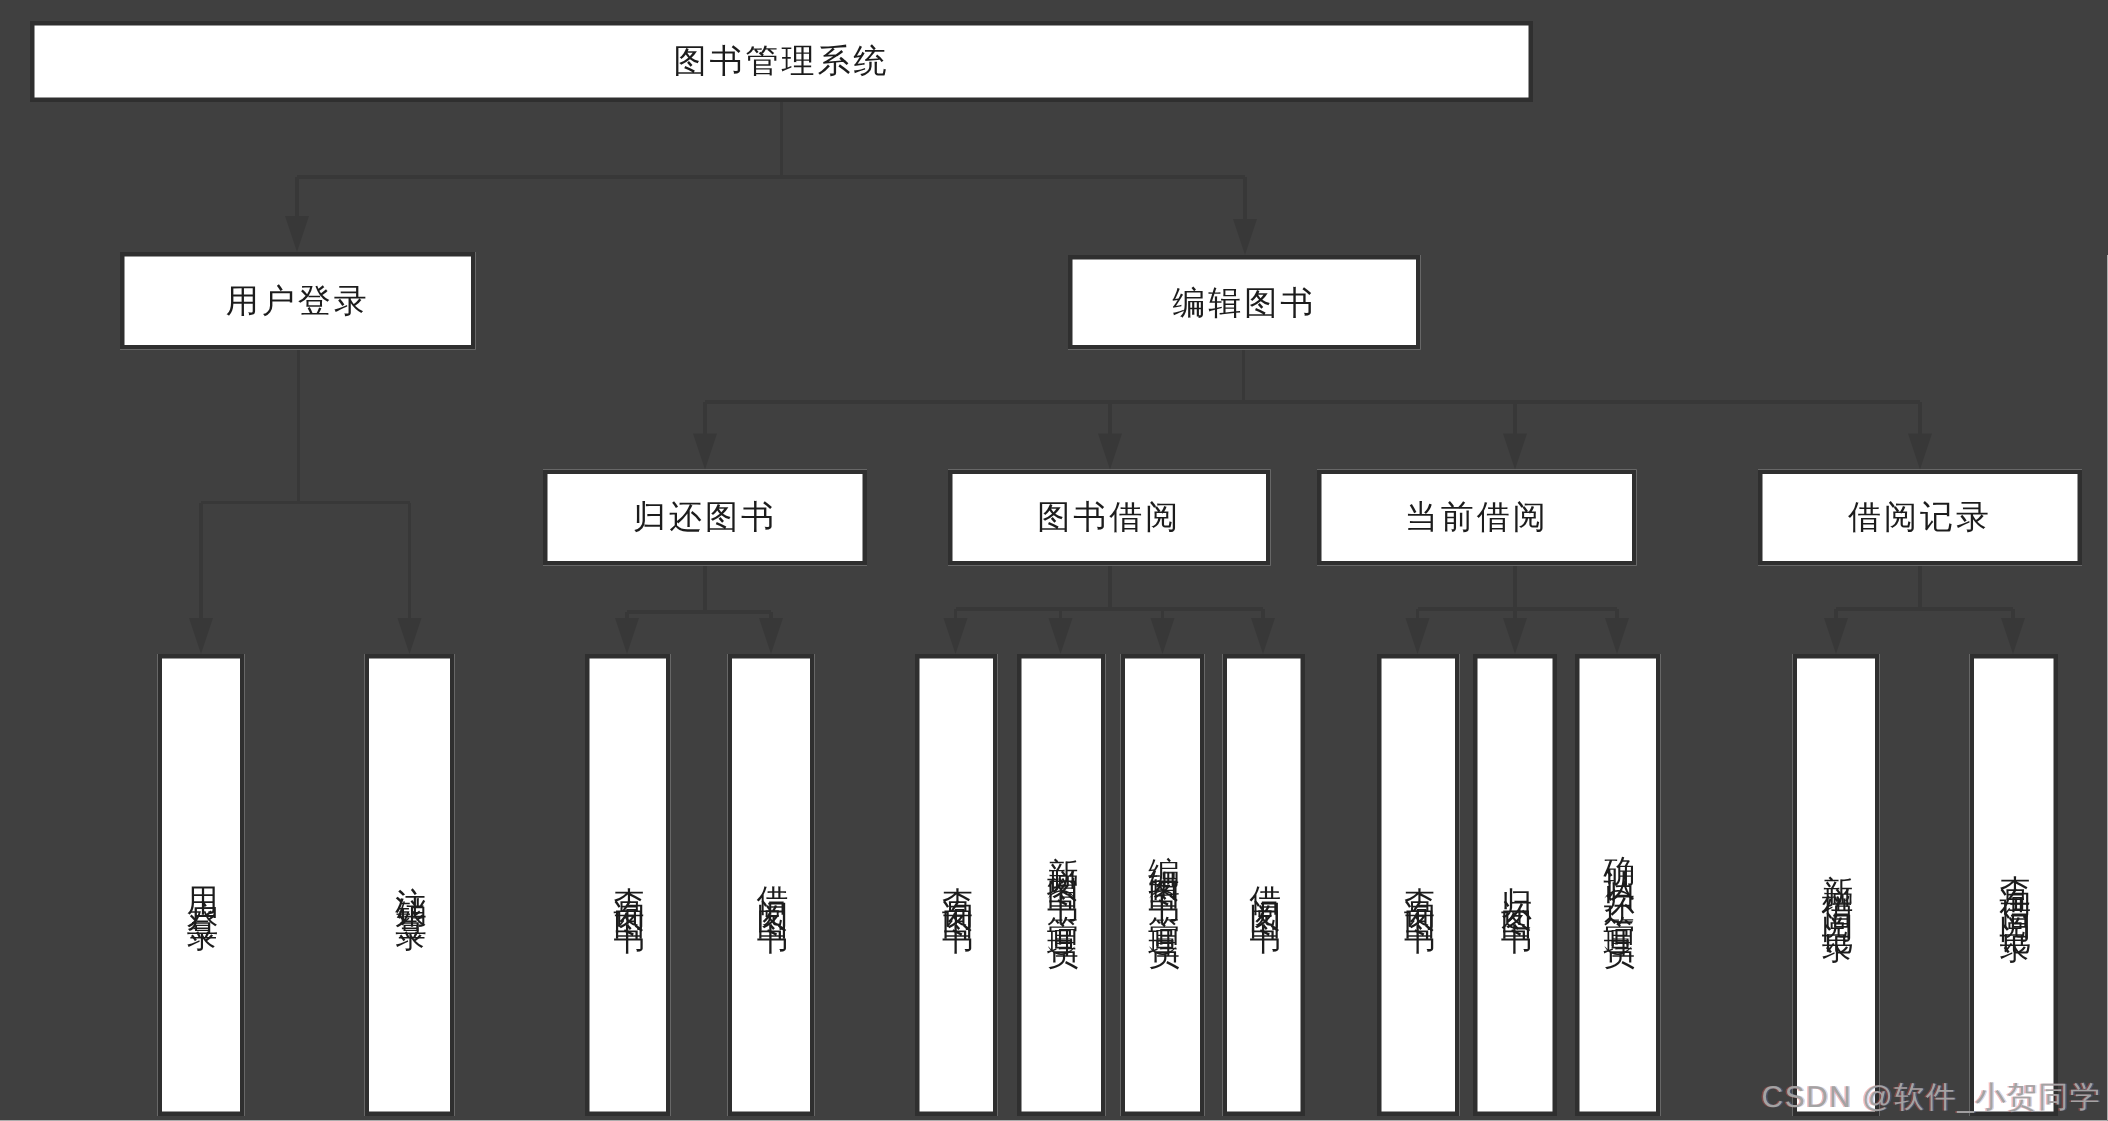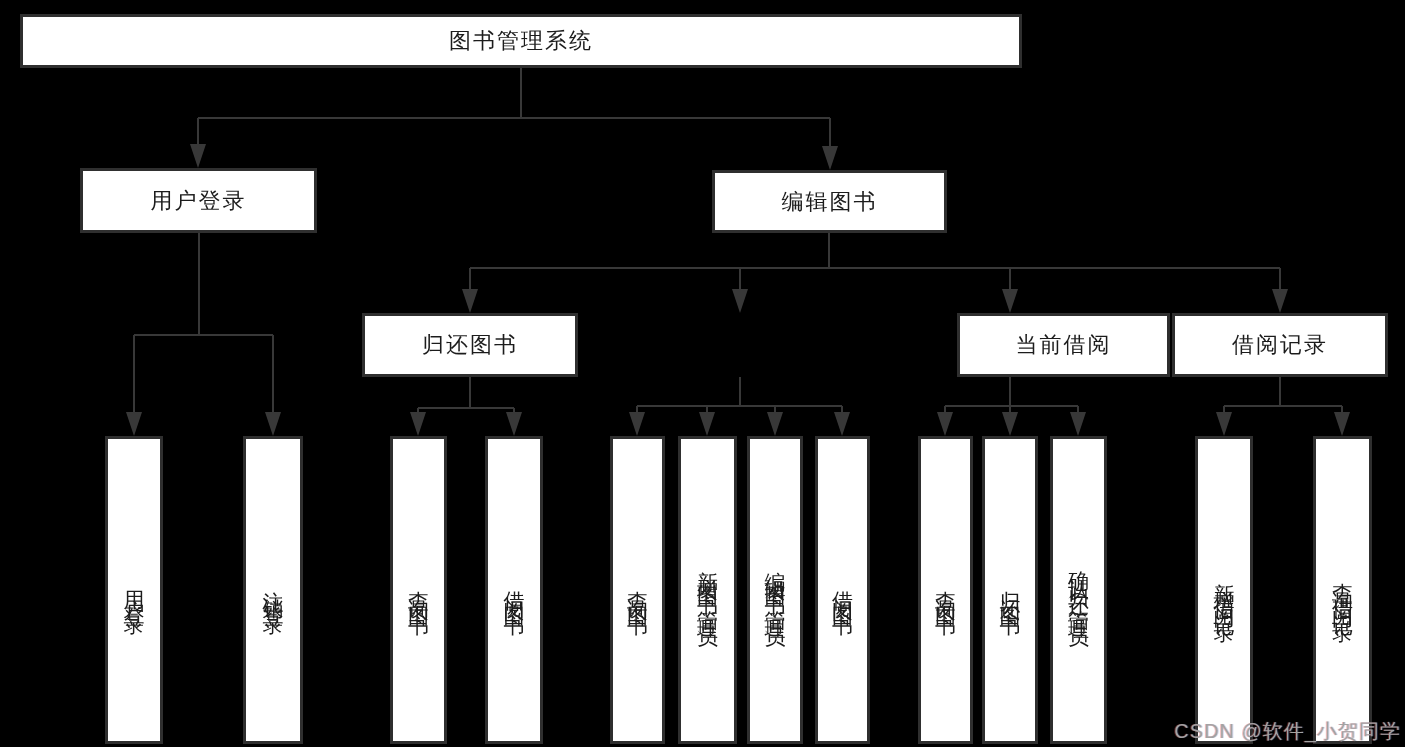--- a/index.html
+++ b/index.html
@@ -1,20 +1,20 @@
 <!DOCTYPE html>
 <html lang="zh"><head>
 <meta charset="utf-8">
 <style>
   html, body { margin: 0; padding: 0; background: #ffffff; }
   #stage {
     position: relative;
     width: 1405px;
     height: 747px;
-    background: #000000;
+    background: #404040;
     font-family: "Liberation Sans", "DejaVu Sans", sans-serif;
     overflow: hidden;
   }
   #connectors {
     position: absolute;
     left: 0; top: 0;
     width: 1405px; height: 747px;
     z-index: 1;
   }
   .box {
@@ -94,21 +94,22 @@
       <polygon points="1334,412 1350,412 1342,436"></polygon>
     </g>
   </svg>
 
   <div class="box" style="left:20px; top:14px; width:1002px; height:54px;">图书管理系统</div>
 
   <div class="box" style="left:80px; top:168px; width:237px; height:65px;">用户登录</div>
   <div class="box" style="left:712px; top:170px; width:235px; height:63px;">编辑图书</div>
 
   <div class="box" style="left:362px; top:313px; width:216px; height:64px;">归还图书</div>
-  <div class="box" style="left:957px; top:313px; width:213px; height:64px;">当前借阅</div>
+  <div class="box" style="left:632px; top:313px; width:215px; height:64px;">图书借阅</div>
+  <div class="box" style="left:878px; top:313px; width:213px; height:64px;">当前借阅</div>
   <div class="box" style="left:1172px; top:313px; width:216px; height:64px;">借阅记录</div>
 
   <div class="box leaf" style="left:105px; top:436px; width:58px; height:308px;">用户登录</div>
   <div class="box leaf" style="left:243px; top:436px; width:60px; height:308px;">注销登录</div>
 
   <div class="box leaf" style="left:390px; top:436px; width:57px; height:308px;">查询图书</div>
   <div class="box leaf" style="left:485px; top:436px; width:58px; height:308px;">借阅图书</div>
 
   <div class="box leaf" style="left:610px; top:436px; width:55px; height:308px;">查询图书</div>
   <div class="box leaf" style="left:678px; top:436px; width:59px; height:308px;">新增图书（管理员）</div>

